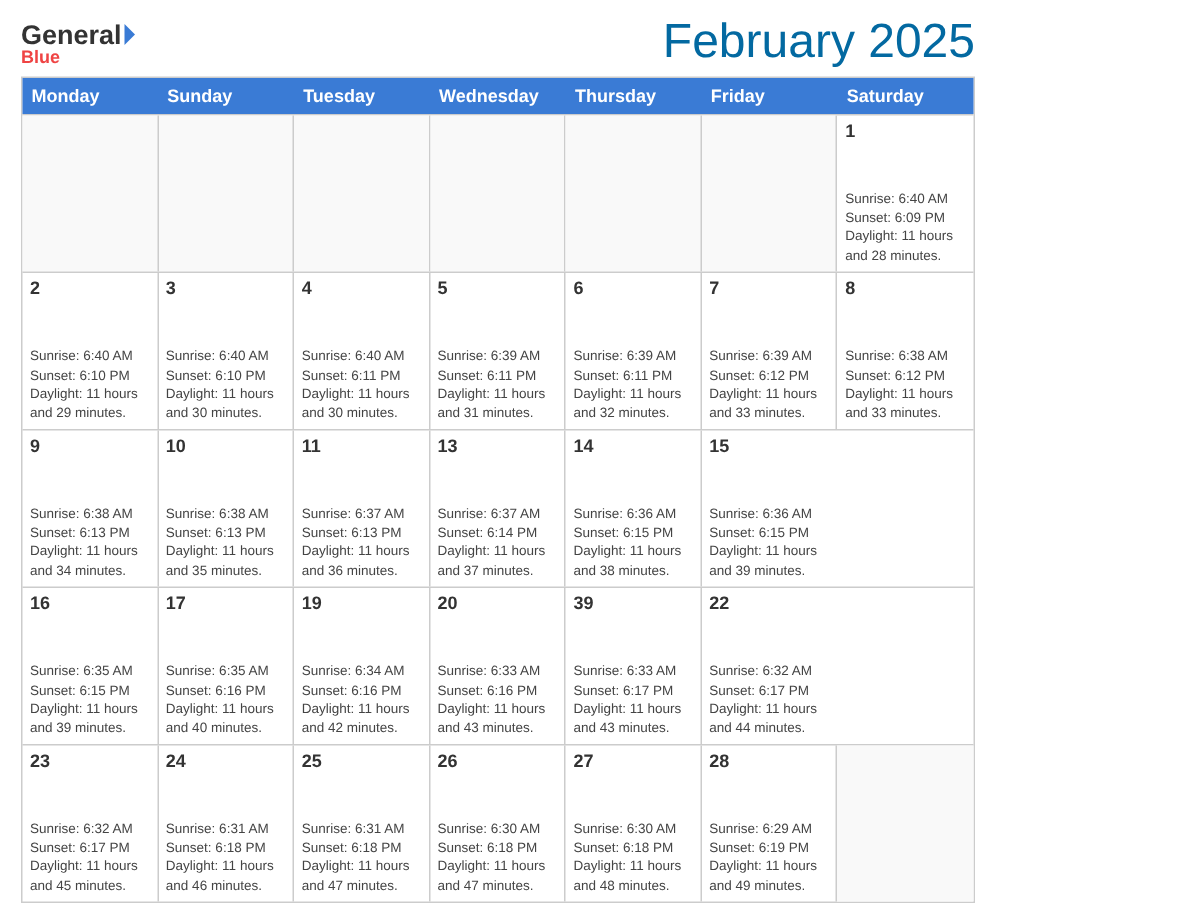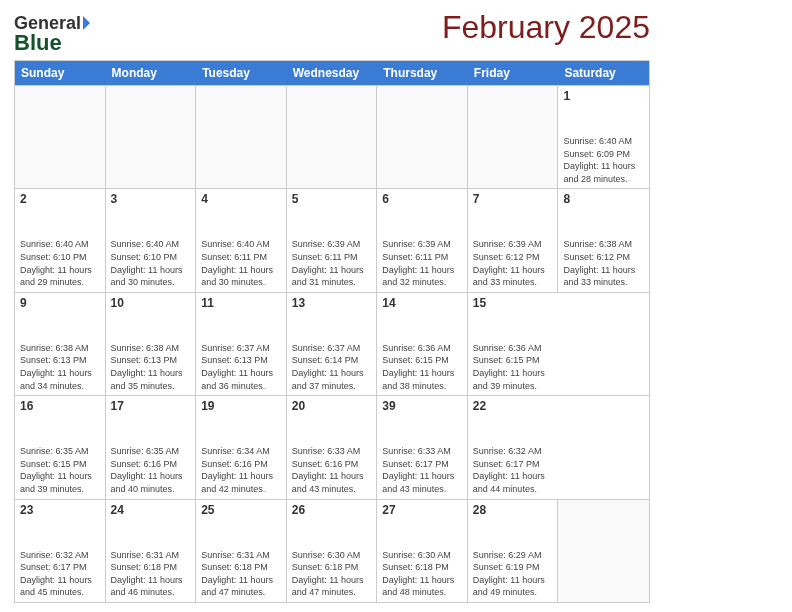--- a/index.html
+++ b/index.html
@@ -30,23 +30,23 @@
       align-items: flex-start;
       margin-top: 4px;
     }
     .logo-general {
       font-size: 18px;
       font-weight: bold;
       color: #333;
       line-height: 1;
     }
     .logo-blue {
-      font-size: 22px;
+      font-size: 12px;
       font-weight: bold;
-      color: #14532d;
+      color: #ef4444;
       line-height: 1;
     }
     .logo-icon {
       display: inline-block;
       width: 0;
       height: 0;
       border-left: 7px solid #3a7bd5;
       border-top: 7px solid transparent;
       border-bottom: 7px solid transparent;
       margin-left: 2px;
@@ -55,21 +55,21 @@
     .logo-top-row {
       display: flex;
       align-items: center;
     }
     .title-block {
       text-align: right;
     }
     .month-year {
       font-size: 32px;
       font-weight: normal;
-      color: #7f1d1d;
+      color: #0369a1;
       line-height: 1.1;
     }
     .location {
       font-size: 14px;
       color: #555;
       margin-top: 2px;
     }
     .calendar {
       flex: 1;
       display: flex;
@@ -137,22 +137,22 @@
       </div>
       <span class="logo-blue">Blue</span>
     </div>
     <div class="title-block">
       <div class="month-year">February 2025</div>
     </div>
   </div>
 
   <div class="calendar">
     <div class="cal-header" id="cal-header-row">
+        <div class="cal-header-cell">Monday</div>
         <div class="cal-header-cell">Sunday</div>
-        <div class="cal-header-cell">Monday</div>
         <div class="cal-header-cell">Tuesday</div>
         <div class="cal-header-cell">Wednesday</div>
         <div class="cal-header-cell">Thursday</div>
         <div class="cal-header-cell">Friday</div>
         <div class="cal-header-cell">Saturday</div>
       </div>
     <div class="cal-body" id="cal-body">
         <div class="cal-row">
           <div class="cal-cell empty"></div>
           <div class="cal-cell empty"></div>

